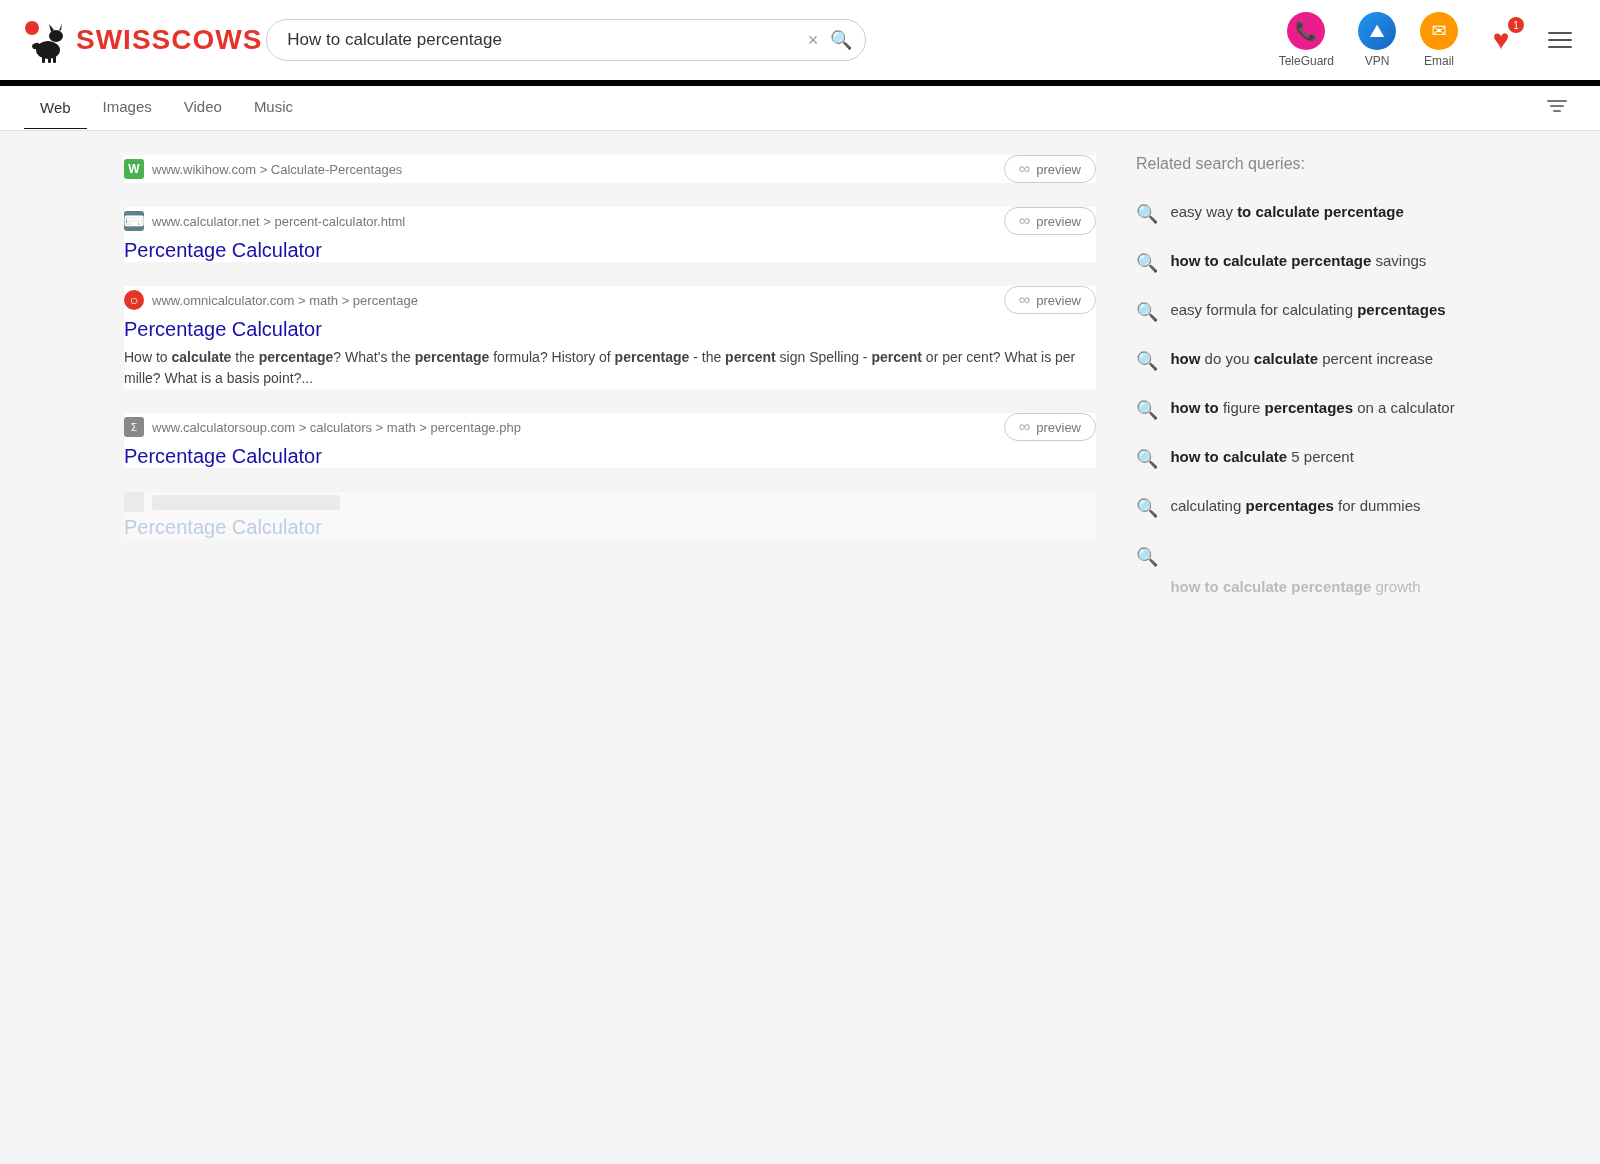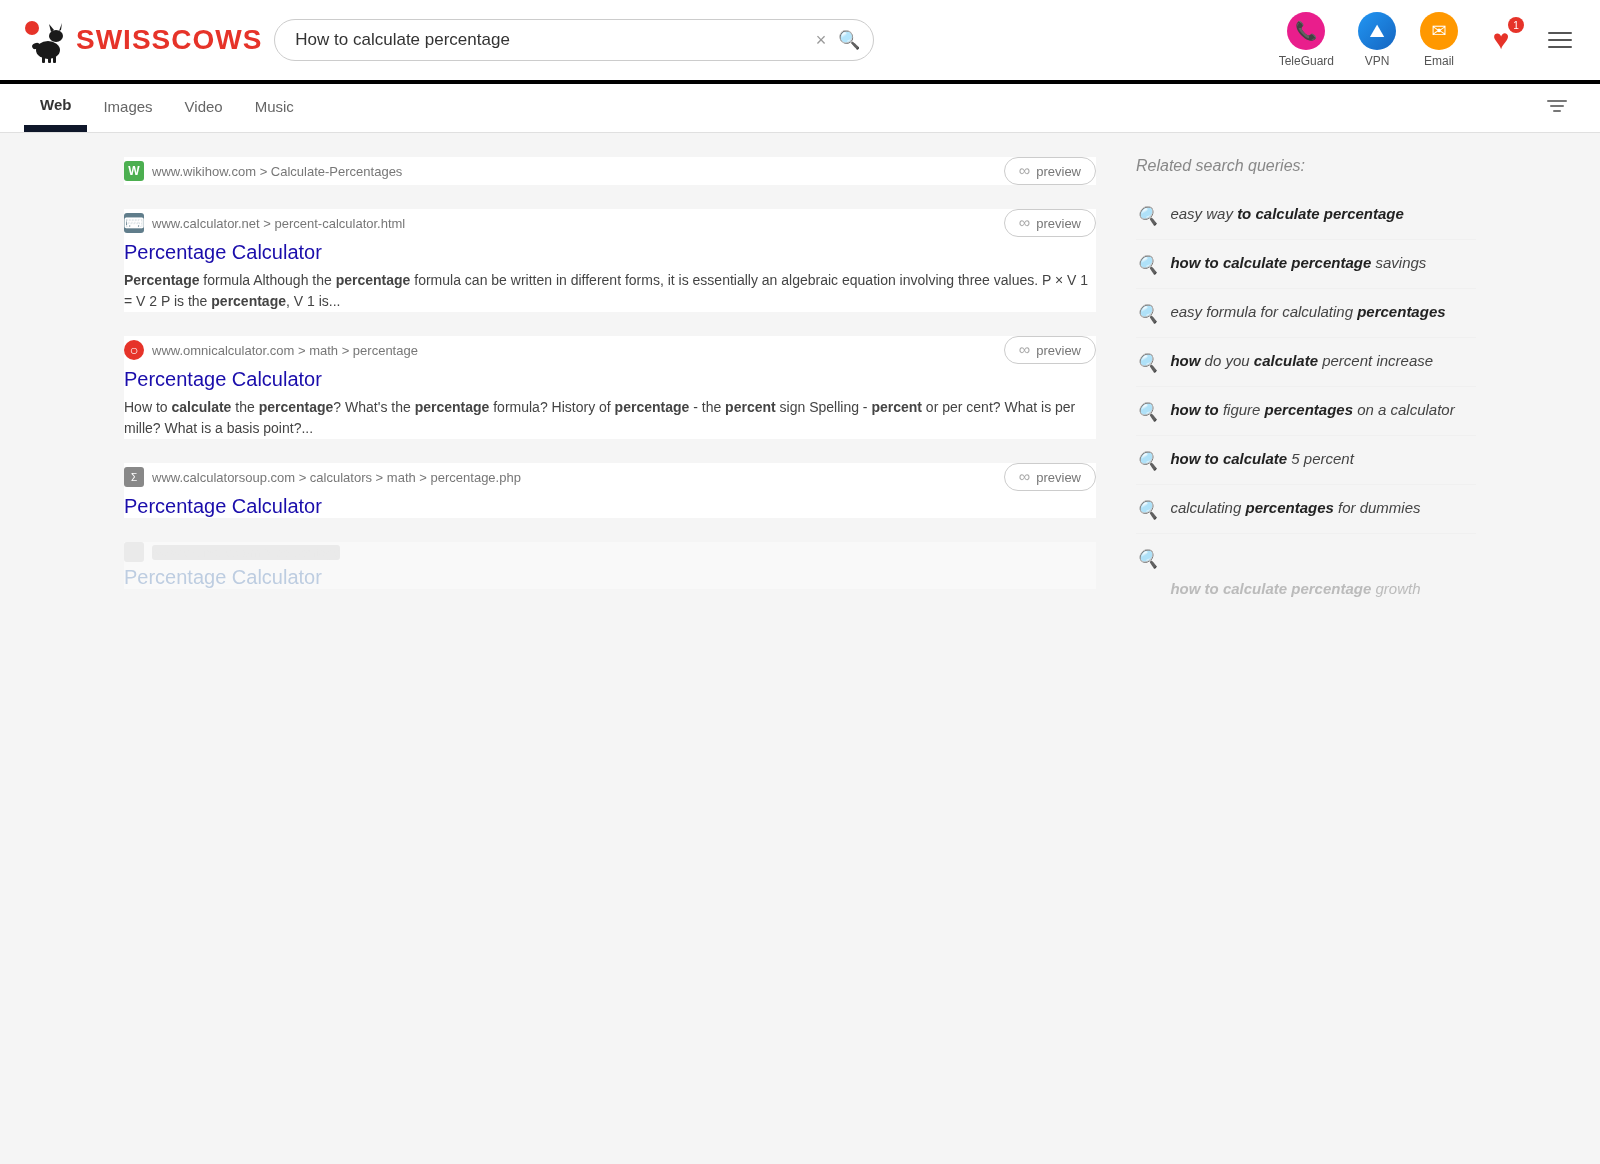--- a/index.html
+++ b/index.html
@@ -1,25 +1,25 @@
 <!DOCTYPE html>
 <html><head>
   <meta charset="utf-8">
   <style>
     * { box-sizing: border-box; margin: 0; padding: 0; }
     body { font-family: -apple-system, BlinkMacSystemFont, 'Segoe UI', Arial, sans-serif; background: #f5f5f5; color: #333; font-size: 16px; }
 
     
     #header {
       background: #fff;
-      border-bottom: 4px solid #000000;
+      border-bottom: 6px solid #000000;
       padding: 12px 24px;
       display: flex;
       align-items: center;
-      gap: 12px;
+      gap: 4px;
       justify-content: flex-end;
     }
     #logo-area {
       display: flex;
       align-items: center;
       gap: 0;
       text-decoration: none;
       flex-shrink: 0;
     }
     #logo-text {
@@ -143,22 +143,22 @@
     .nav-tab {
       padding: 12px 16px;
       font-size: 15px;
       color: #666;
       cursor: pointer;
       border-bottom: 3px solid transparent;
       text-decoration: none;
     }
     .nav-tab.active {
       color: #333;
-      font-weight: 700;
-      border-bottom: 7px solid #0f172a;
+      font-weight: 400;
+      border-bottom: 1px solid #0f172a;
     }
     #filter-btn {
       margin-left: auto;
       background: none;
       border: none;
       cursor: pointer;
       color: #666;
       font-size: 20px;
       padding: 8px;
     }
@@ -171,21 +171,20 @@
       display: flex;
       gap: 40px;
     }
     #results-column {
       flex: 1;
       min-width: 0;
     }
     #sidebar-column {
       width: 340px;
       flex-shrink: 0;
-      font-style: italic;
     }
 
     
     .search-result {
       background: #fff;
       margin-bottom: 24px;
       padding: 0;
     }
     .result-url-row {
       display: flex;
@@ -384,21 +383,20 @@
         <div class="result-url-left">
           <div class="result-favicon favicon-calculator" style="font-size:14px;">⌨</div>
           <span class="result-url-text">www.calculator.net &gt; percent-calculator.html</span>
         </div>
         <button class="preview-btn">
           <span class="infinity-icon">∞</span>
           <span>preview</span>
         </button>
       </div>
       <a class="result-title" href="#">Percentage Calculator</a>
-      <div class="result-snippet"><strong>Percentage</strong> formula Although the <strong>percentage</strong> formula can be written in different forms, it is essentially an algebraic equation involving three values. P × V 1 = V 2 P is the <strong>percentage</strong>, V 1 is...</div>
     </div>
 
     <div class="search-result">
       <div class="result-url-row">
         <div class="result-url-left">
           <div class="result-favicon favicon-omni" style="font-size:14px; font-weight:bold;">○</div>
           <span class="result-url-text">www.omnicalculator.com &gt; math &gt; percentage</span>
         </div>
         <button class="preview-btn">
           <span class="infinity-icon">∞</span>

